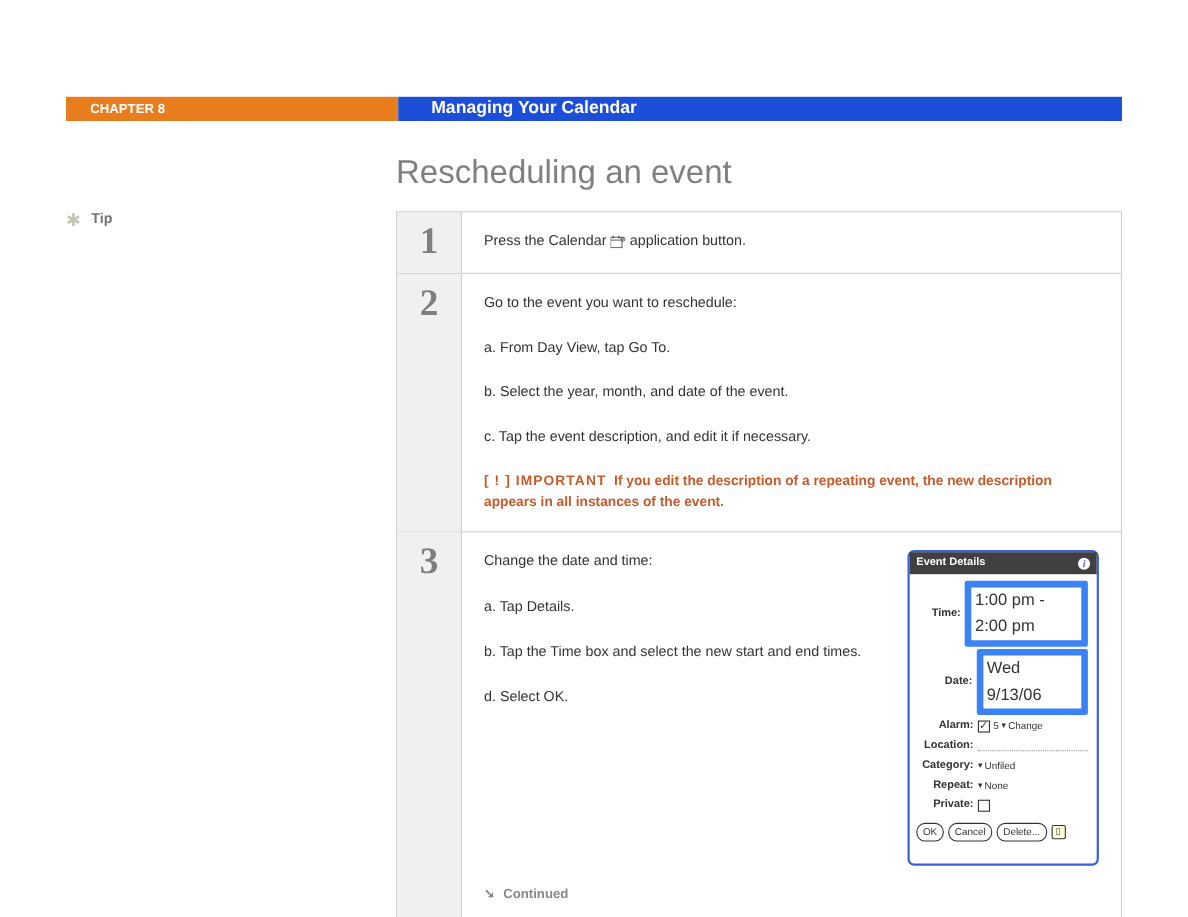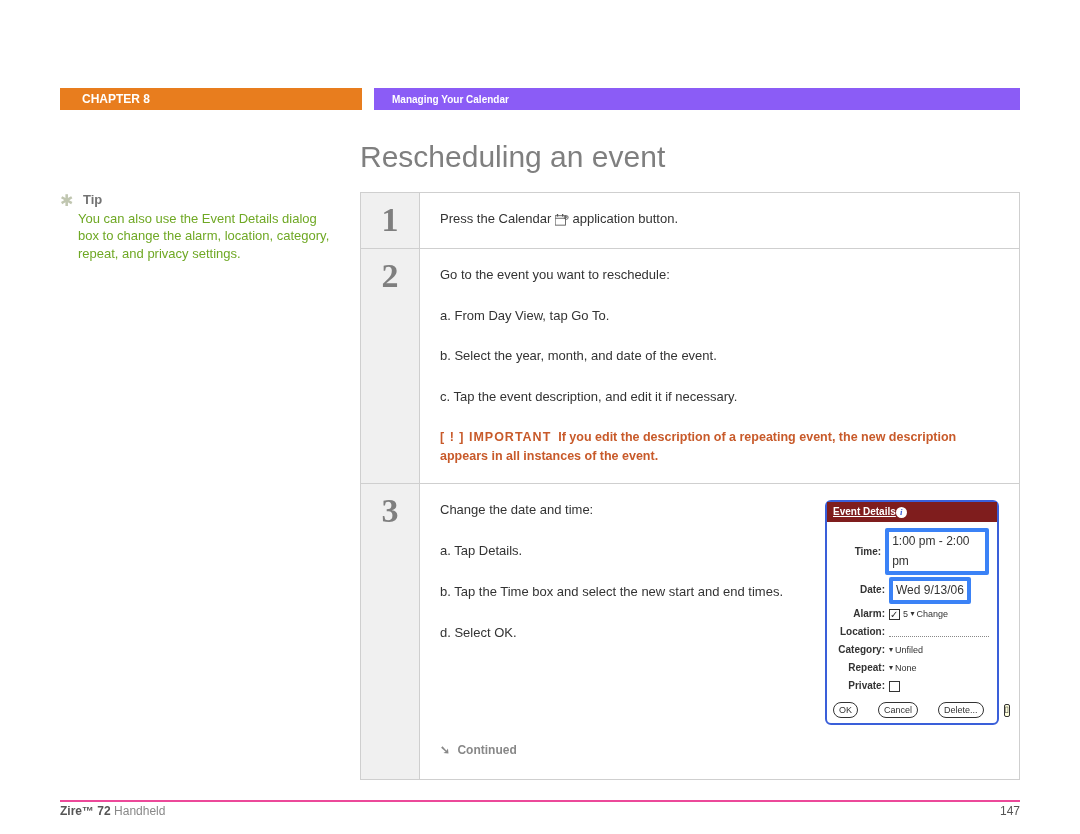--- a/index.html
+++ b/index.html
@@ -7,39 +7,38 @@
     padding: 0;
     font-family: Arial, Helvetica, sans-serif;
     color: #333;
     background: #fff;
     width: 1080px;
   }
   .header-bar {
     display: flex;
     height: 22px;
     margin: 88px 60px 0 60px;
-    gap: 12px;
   }
   .header-left {
     background: #e87d1e;
     width: 280px;
     color: #fff;
     font-weight: bold;
     font-size: 12px;
     padding-left: 22px;
     display: flex;
     align-items: center;
   }
   .header-right {
-    background: #8b5cf6;
+    background: #1d4ed8;
     flex: 1;
     color: #fff;
     font-weight: bold;
-    font-size: 10px;
-    padding-left: 18px;
+    font-size: 16px;
+    padding-left: 30px;
     display: flex;
     align-items: center;
   }
   .content {
     margin: 30px 60px 0 60px;
     display: flex;
   }
   .sidebar {
     width: 300px;
     padding-right: 20px;
@@ -154,47 +153,47 @@
     border: 2px solid #3a5fd9;
     border-radius: 6px;
     width: 170px;
     font-size: 10px;
     font-family: Geneva, Verdana, sans-serif;
     background: #fff;
     float: right;
     margin-left: 12px;
   }
   .ed-title {
-    background: #7f1d1d;
+    background: #404040;
     color: #fff;
     font-weight: bold;
     padding: 2px 6px;
     font-size: 10px;
     display: flex;
-    align-items: center;
-    text-decoration: underline;
+    justify-content: space-between;
+    align-items: center;
   }
   .ed-body {
     padding: 4px 6px 2px 6px;
   }
   .ed-row {
     display: flex;
     align-items: center;
     margin: 2px 2px;
   }
   .ed-label {
     width: 50px;
     text-align: right;
     font-weight: bold;
     padding-right: 4px;
   }
   .ed-val {
-    border: 4px solid #3b82f6;
+    border: 6px solid #3b82f6;
     padding: 0 3px;
-    font-size: 12px;
+    font-size: 15px;
     border-radius: 2px;
   }
   .ed-plain {
     font-size: 9px;
   }
   .ed-input {
     border-bottom: 1px dotted #888;
     flex: 1;
     height: 9px;
   }
@@ -212,22 +211,22 @@
     top: -3px;
     left: 0;
     font-size: 10px;
   }
   .ed-tri {
     font-size: 8px;
     margin-right: 2px;
   }
   .ed-buttons {
     display: flex;
-    gap: 20px;
-    padding: 4px 6px 5px 6px;
+    gap: 4px;
+    padding: 4px 6px 20px 6px;
     align-items: center;
   }
   .ed-btn {
     border: 1px solid #333;
     border-radius: 8px;
     padding: 0 5px;
     font-size: 9px;
     background: #fff;
   }
   .ed-note {
@@ -271,21 +270,20 @@
   <div class="header-right">Managing Your Calendar</div>
 </div>
 
 <div class="content">
   <div class="sidebar">
     <div class="tip-box">
       <div>
         <span class="tip-asterisk">✱</span>
         <span class="tip-label">Tip</span>
       </div>
-      <span class="tip-text">You can also use the Event Details dialog box to change the alarm, location, category, repeat, and privacy settings.</span>
     </div>
   </div>
 
   <div class="main">
     <h1 class="page-title">Rescheduling an event</h1>
 
     <div class="steps-container">
 
       <div class="step-row">
         <div class="step-num-cell">1</div>

